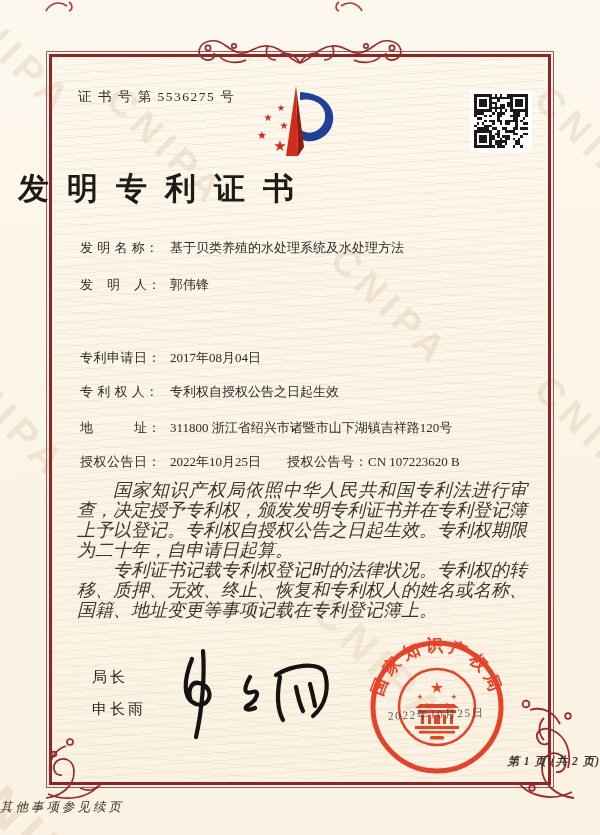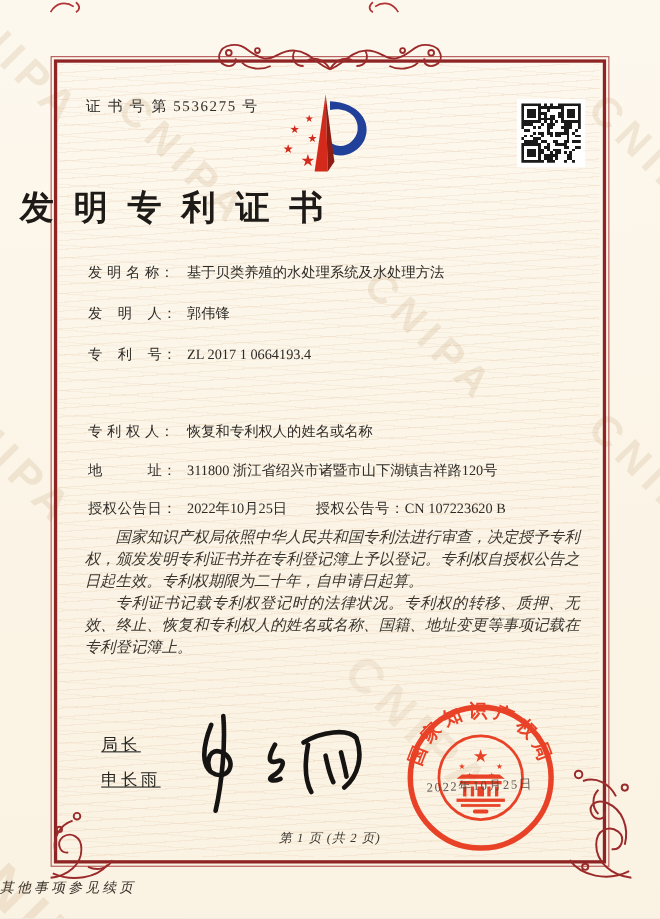--- a/index.html
+++ b/index.html
@@ -30,35 +30,35 @@
   .title{position:absolute;left:0;right:0;top:168px;text-align:left;
     font-size:31px;font-weight:700;letter-spacing:18px;text-indent:18px;color:#1d1a17;}
 
   
   .row{position:absolute;left:80px;width:450px;font-size:13px;white-space:nowrap;font-family:Liberation Serif, serif;}
   .f-label{display:inline-block;width:90px;letter-spacing:0.5px;color:#2e2b27;}
   .f-value{color:#2e2b27;}
   .grant{margin-left:26px;}
 
   
-  .paras{position:absolute;left:77px;top:480px;width:450px;font-size:14px;
+  .paras{position:absolute;left:77px;top:480px;width:450px;font-size:18px;
     line-height:20px;font-style:italic;color:#3a352e;text-align:justify;}
   .paras p{margin:0;text-indent:2em;}
 
   
   .director{position:absolute;left:92px;font-family:"Liberation Sans","DejaVu Sans",sans-serif;
-    font-size:15px;letter-spacing:3px;color:#262421;text-decoration:underline;}
+    font-size:15px;letter-spacing:3px;color:#262421;}
   .sig{position:absolute;left:158px;top:645px;}
 
   
   .seal{position:absolute;left:366px;top:636px;}
 
   
-  .page-info{position:absolute;left:0;right:0;top:754px;text-align:center;
-    font-size:11.5px;font-style:italic;letter-spacing:1px;color:#3a352e;}
+  .page-info{position:absolute;left:0;right:0;top:754px;text-align:right;
+    font-size:11.5px;font-style:italic;letter-spacing:1px;color:#3a352e;font-weight:bold;}
   .footer-note{position:absolute;left:0;right:0;top:799px;
     font-size:12.5px;font-style:italic;letter-spacing:3px;color:#39332b;}
 </style>
 </head>
 <body>
 
 <div class="page">
 
   <div class="wm" style="left:-28px;top:-18px;font-size:40px;">CNIPA</div>
   <div class="wm" style="left:128px;top:78px;font-size:38px;">CNIPA</div>
@@ -140,25 +140,25 @@
   </div>
 
   <div class="title">发明专利证书</div>
 
   <div class="row" style="top:239px">
     <span class="f-label">发 明 名 称：</span><span class="f-value">基于贝类养殖的水处理系统及水处理方法</span>
   </div>
   <div class="row" style="top:276px">
     <span class="f-label">发　明　人：</span><span class="f-value">郭伟锋</span>
   </div>
-  <div class="row" style="top:313px">
-    <span class="f-label">专　利　号：</span><span class="f-value">ZL 2017 1 0664193.4</span>
+  <div class="row" style="top:349px">
+    <span class="f-label">专利申请日：</span><span class="f-value">2017年08月04日</span>
   </div>
   <div class="row" style="top:383px">
-    <span class="f-label">专 利 权 人：</span><span class="f-value">恢复和专利权人的姓名或名称</span>
+    <span class="f-label">专 利 权 人：</span><span class="f-value">专利权自授权公告之日起生效</span>
   </div>
   <div class="row" style="top:419px">
     <span class="f-label">地　　　址：</span><span class="f-value">311800 浙江省绍兴市诸暨市山下湖镇吉祥路120号</span>
   </div>
   <div class="row" style="top:453px">
     <span class="f-label">授权公告日：</span><span class="f-value">2022年10月25日</span><span class="grant"><span class="f-label" style="width:auto;">授权公告号：</span><span class="f-value">CN 107223620 B</span></span>
   </div>
 
   <div class="paras">
     <p>国家知识产权局依照中华人民共和国专利法进行审查，决定授予专利权，颁发发明专利证书并在专利登记簿上予以登记。专利权自授权公告之日起生效。专利权期限为二十年，自申请日起算。</p>

